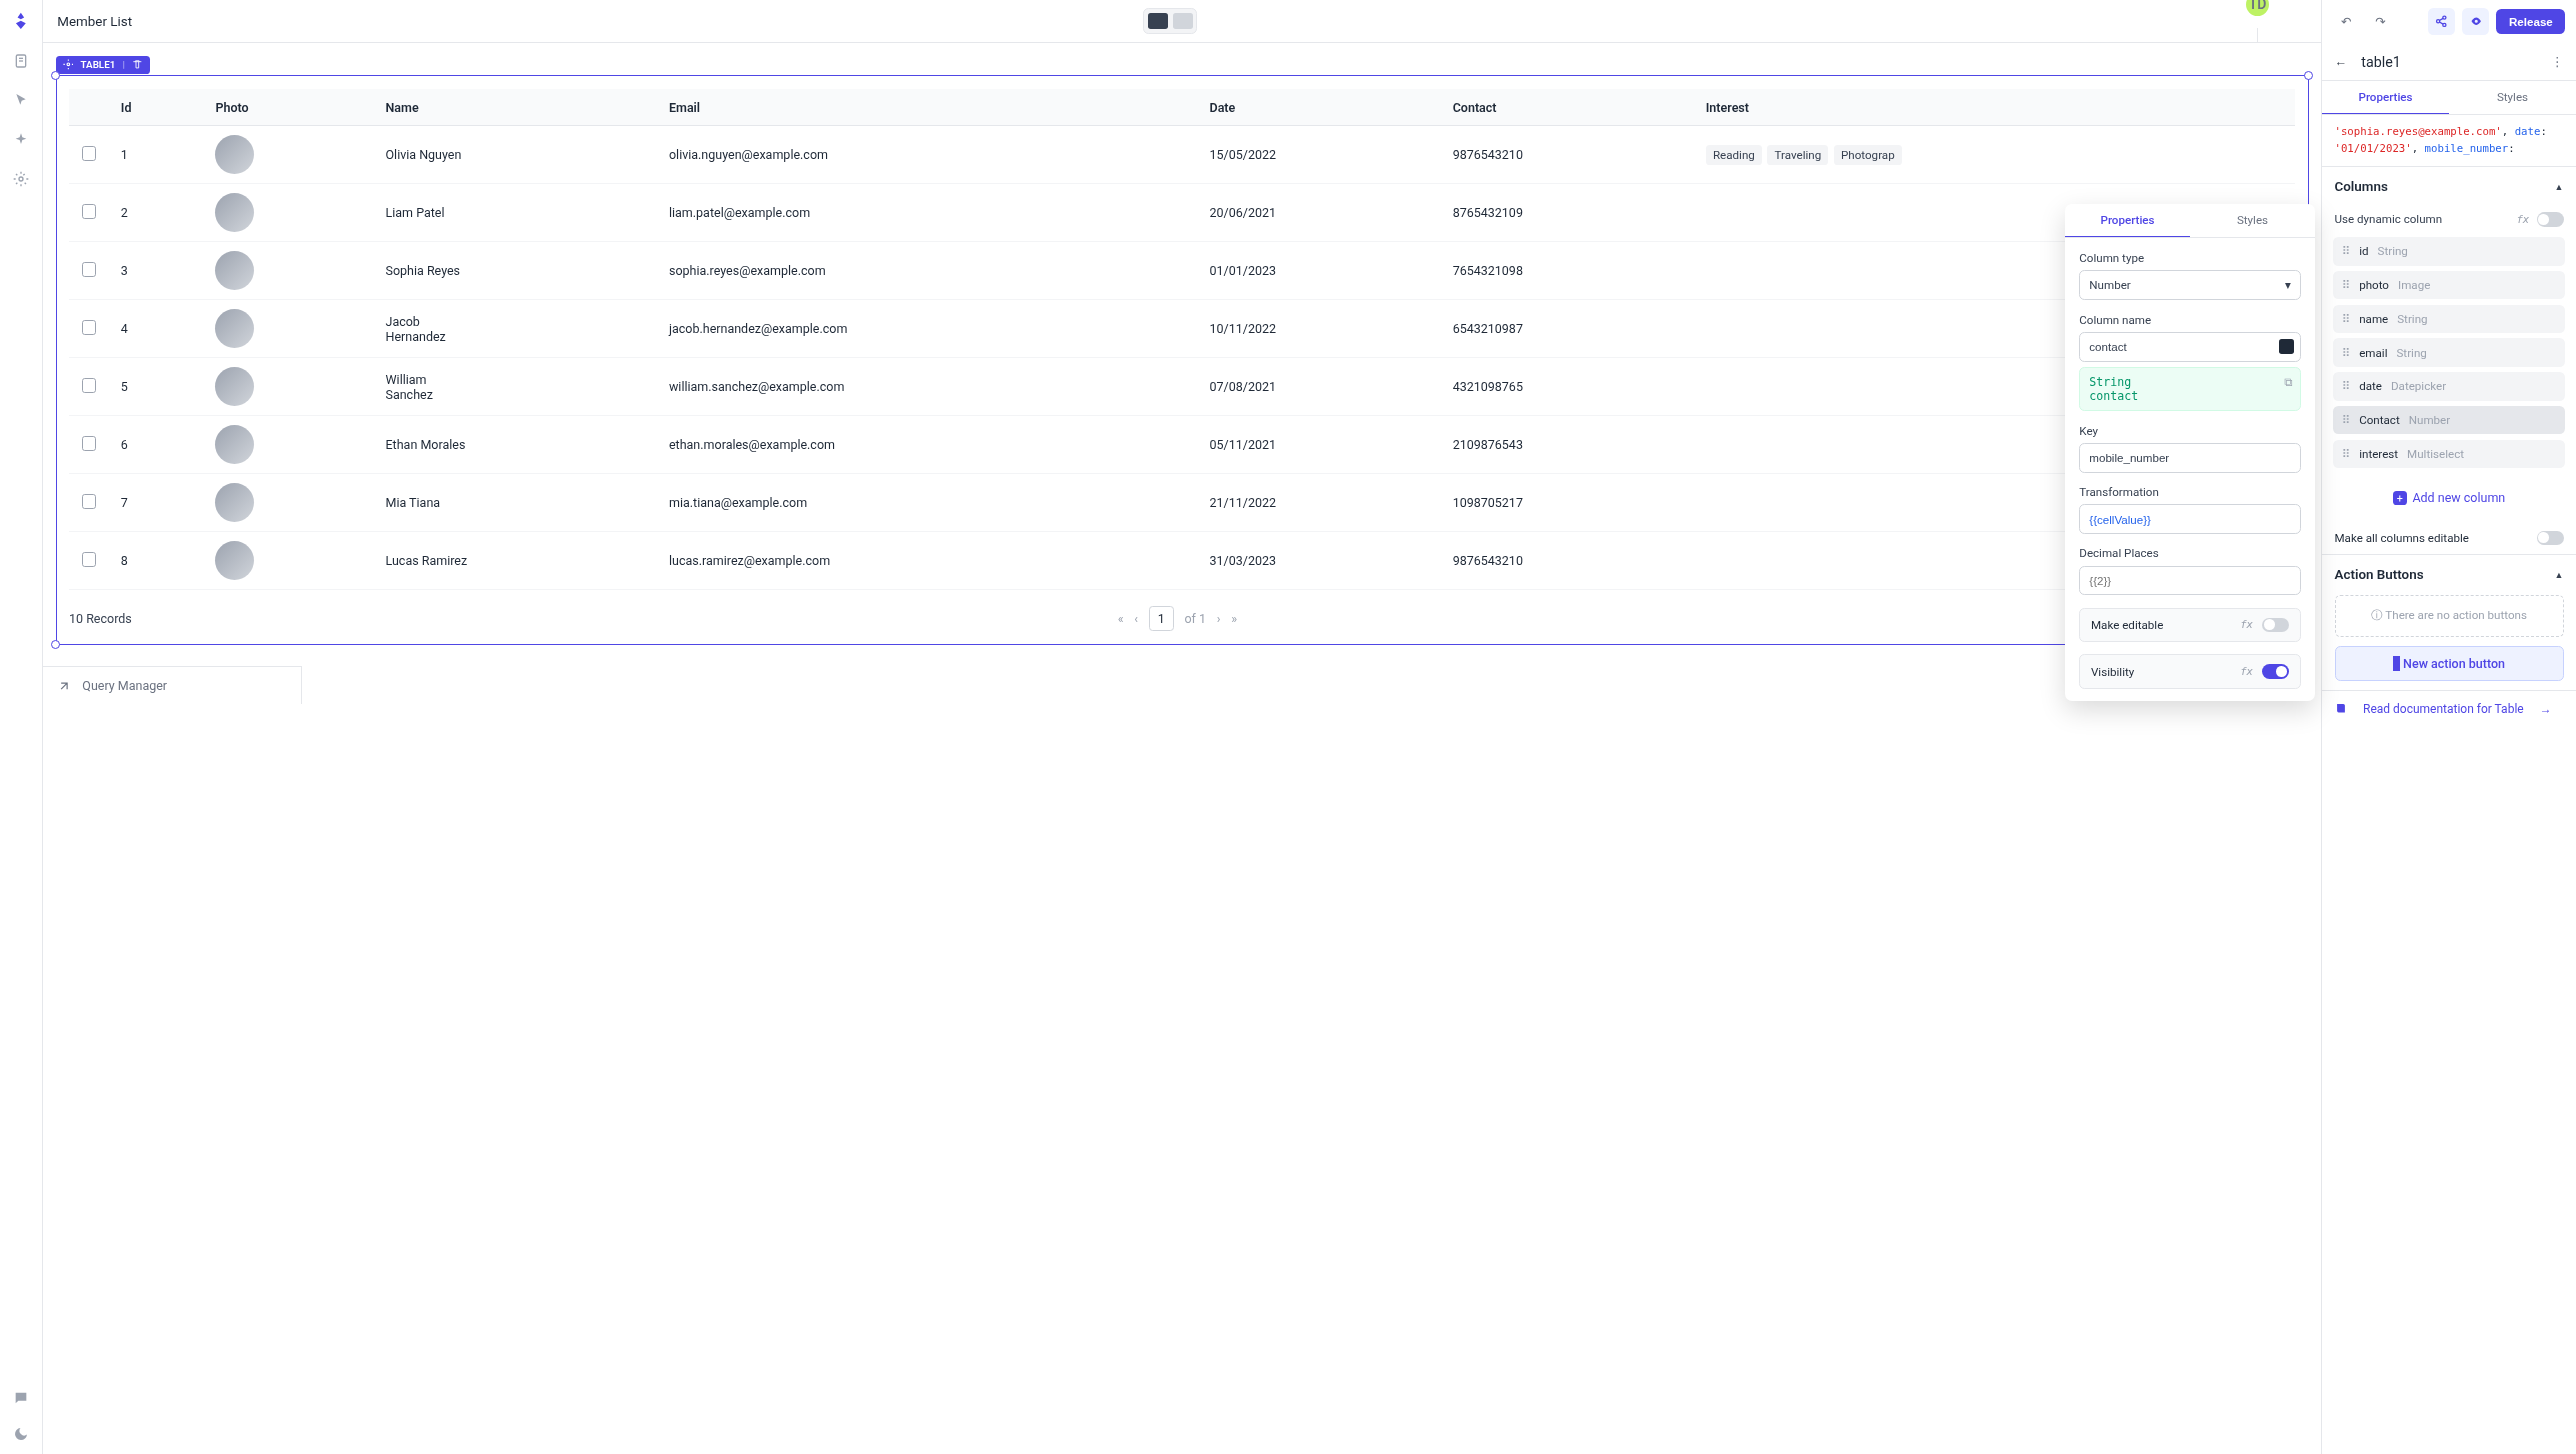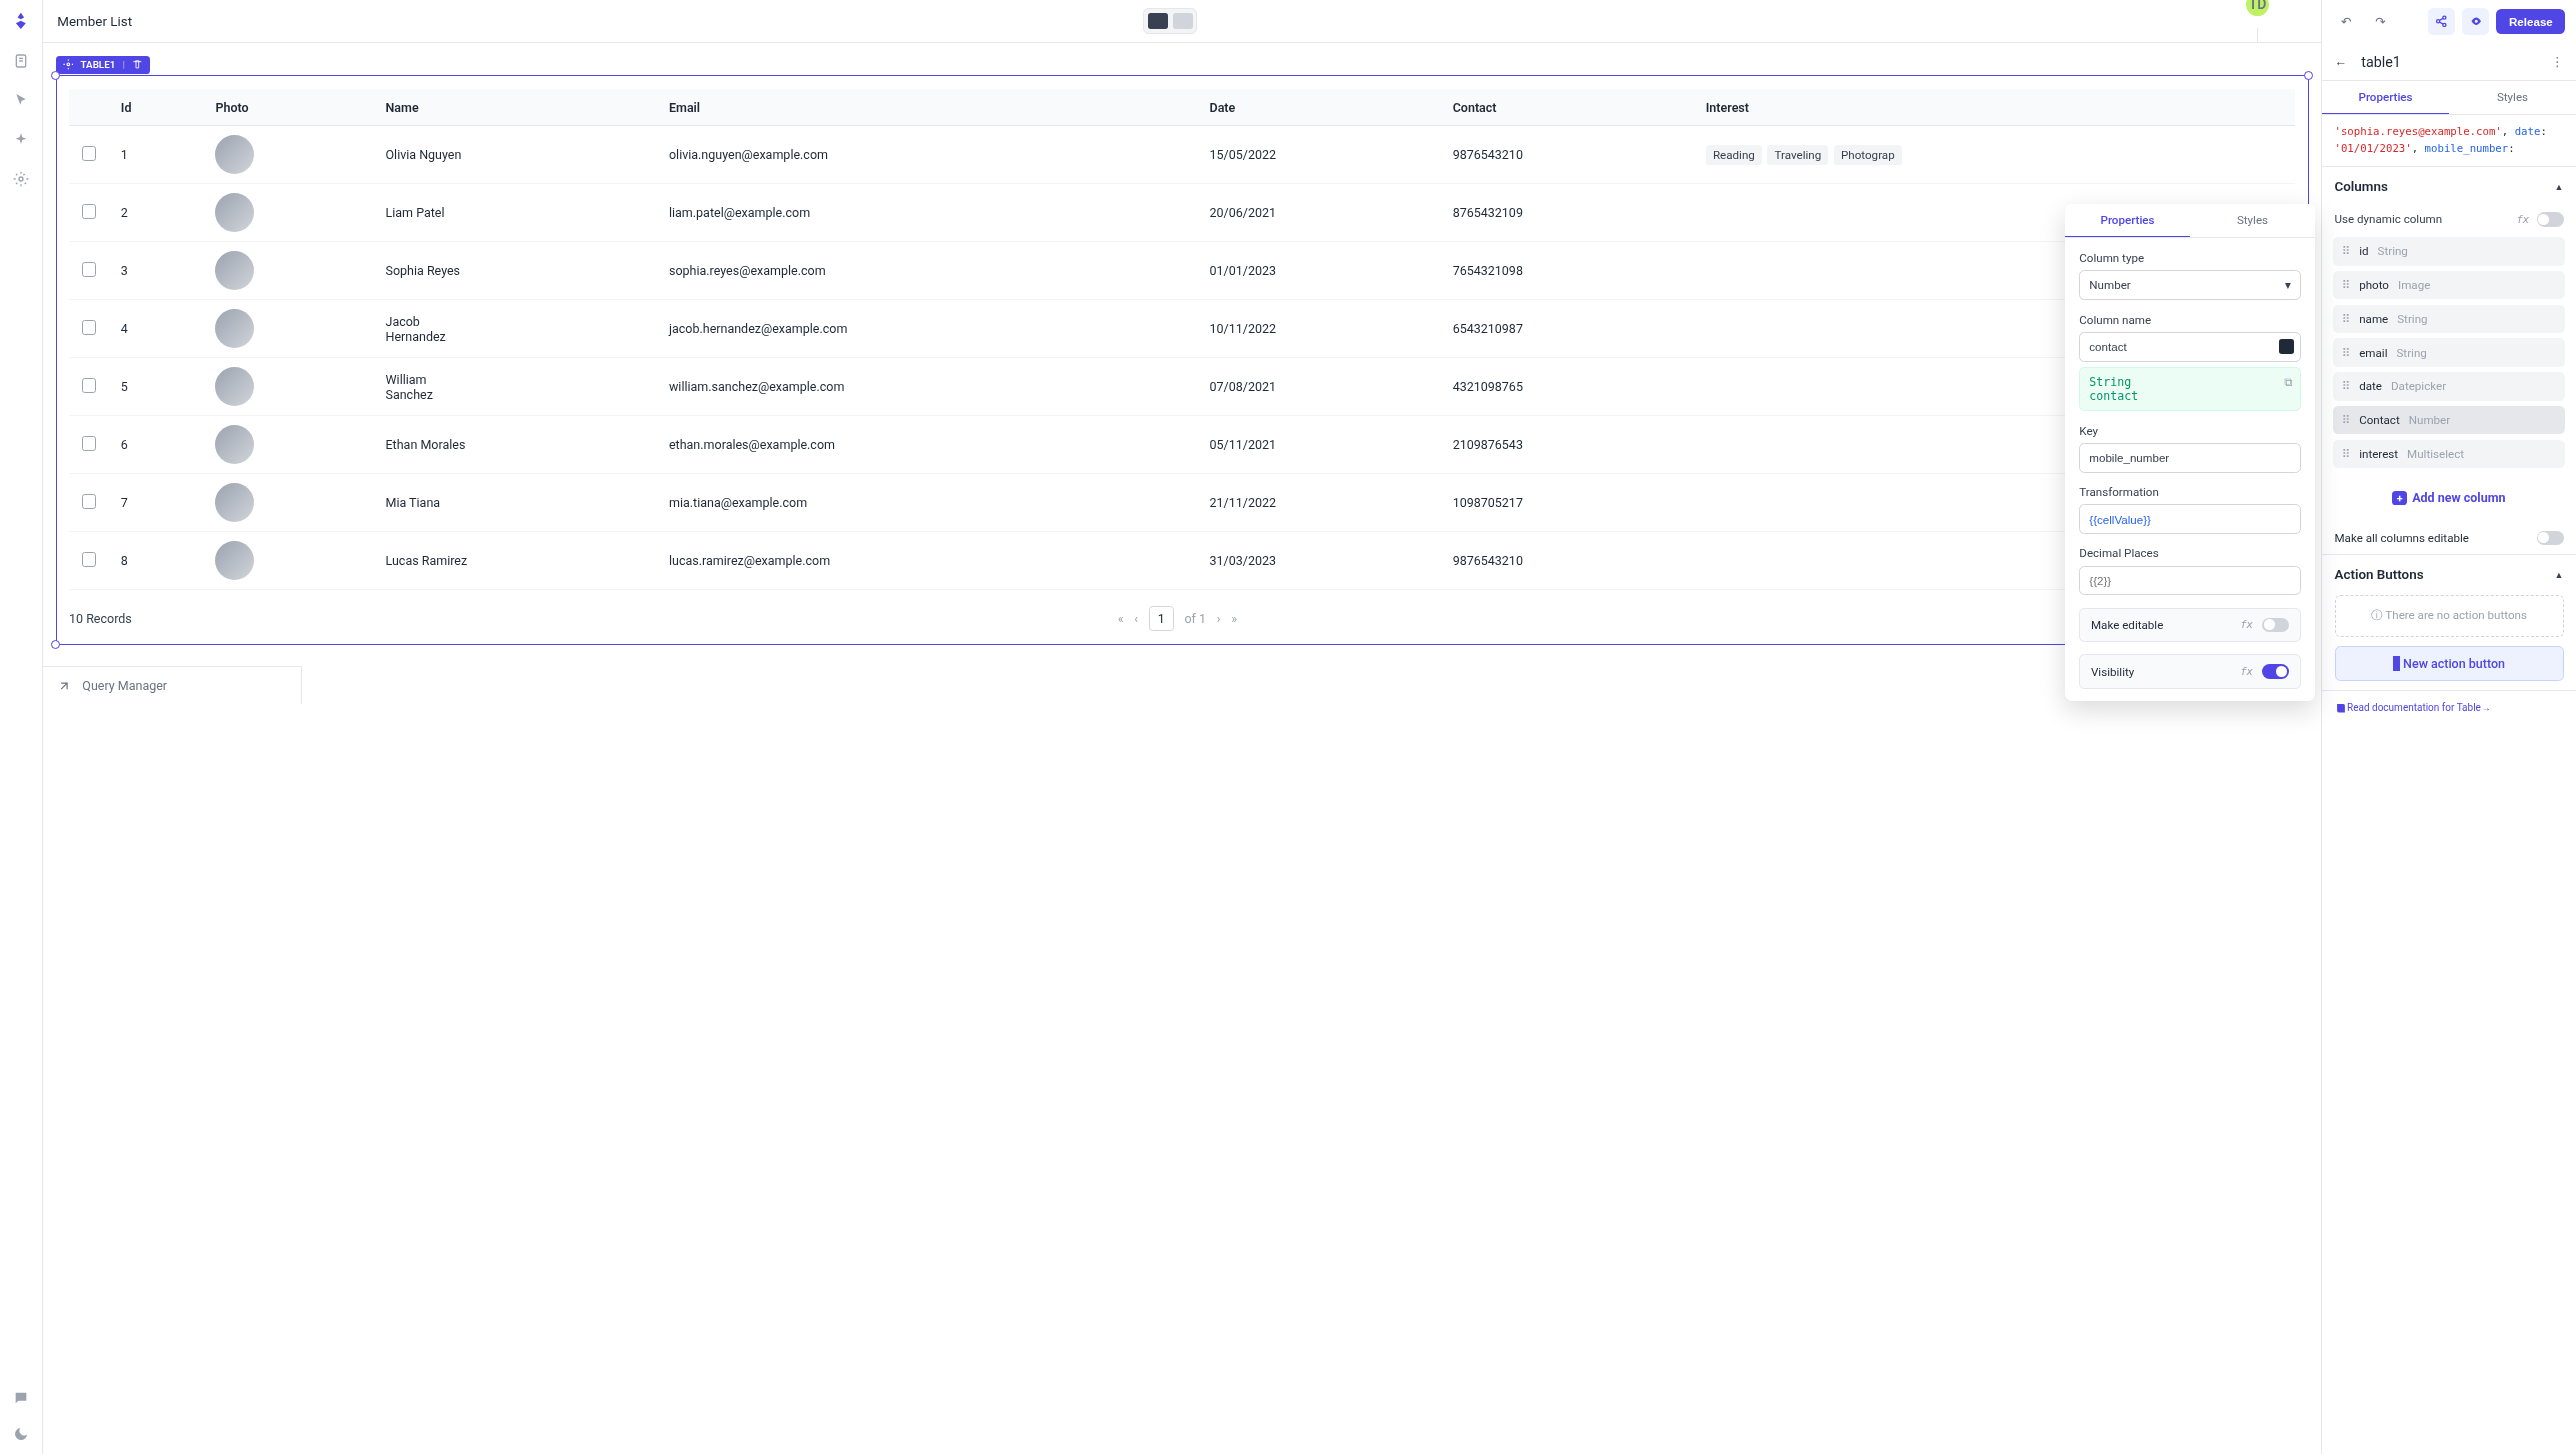--- a/index.html
+++ b/index.html
@@ -80,29 +80,29 @@
 .section-head .tri { font-size:9px; color:#374151; }
 .row-line { display:flex; align-items:center; justify-content:space-between; padding:5.4px 12.5px 10.7px; font-size:11.6px; color:#374151; }
 .fx { font-family:ui-monospace,monospace; font-size:10.7px; color:#9ca3af; font-style:italic; }
 .toggle { width:27px; height:14.3px; background:#d1d5db; border-radius:894px; position:relative; }
 .toggle::after { content:''; width:10.7px; height:10.7px; background:#fff; border-radius:50%; position:absolute; top:1.8px; left:1.8px; }
 
 .col-item { margin:0 10.7px 5.4px; background:#f3f4f6; border-radius:5.4px; padding:7.2px 9px; display:flex; align-items:center; gap:9px; font-size:11.6px; cursor:pointer; }
 .col-item .handle { color:#9ca3af; }
 .col-item .ctype { color:#9ca3af; }
 .col-item.sel { background:#e5e7eb; }
-.add-col-btn { margin:7.2px 10.7px; text-align:center; padding:9px; color:#4f46e5; font-weight:700; cursor:pointer; font-size:12.5px; }
+.add-col-btn { margin:7.2px 10.7px; text-align:center; padding:9px; color:#4f46e5; font-weight:400; cursor:pointer; font-size:12.5px; }
 .add-col-btn .plus-sq { display:inline-flex; align-items:center; justify-content:center; width:14.3px; height:14.3px; background:#4f46e5; color:#fff; border-radius:3.6px; font-size:10.7px; margin-right:5.4px; }
 .editable-row { display:flex; align-items:center; justify-content:space-between; padding:9px 12.5px; font-size:11.6px; }
 
 .action-section { border-top:0.9px solid #e5e7eb; padding-bottom:9px; }
 .no-actions { border:0.9px dashed #d1d5db; margin:0 12.5px 9px; border-radius:5.4px; padding:12.5px; text-align:center; color:#9ca3af; font-size:11.6px; }
 .new-action-btn { border:0.9px solid #c7d2fe; background:#eef2ff; color:#4f46e5; border-radius:5.4px; margin:0 12.5px; padding:9px; text-align:center; font-weight:500; cursor:pointer; }
 
-.docs-row { border-top:0.9px solid #e5e7eb; padding:10.7px 12.5px; display:flex; align-items:center; gap:0; color:#4f46e5; font-size:10px; cursor:pointer;}
+.docs-row { border-top:0.9px solid #e5e7eb; padding:10.7px 12.5px; display:flex; align-items:center; gap:16px; color:#4f46e5; font-size:12px; cursor:pointer;}
 
 
 .popover { position:fixed; top:204px; left: calc(100vw - 255px - 256px); width:250px; background:#fff; border-radius:7.2px; box-shadow:0 9px 27px rgba(0,0,0,.15); z-index:50; }
 .popover .ptabs { display:flex; border-bottom:0.9px solid #e5e7eb; }
 .popover .ptab { flex:1; text-align:center; padding:9px 0; font-size:11.6px; color:#6b7280; cursor:pointer; }
 .popover .ptab.active { color:#4f46e5; border-bottom:1.8px solid #4f46e5; font-weight:500; }
 .popover .pbody { padding:12.5px 14.3px; display:flex; flex-direction:column; gap:12.5px; }
 .plabel { font-size:11.6px; color:#374151; }
 .pselect,.pinput { border:0.9px solid #d1d5db; border-radius:5.4px; padding:7.2px 9px; font-size:11.6px; width:100%; display:flex; align-items:center; justify-content:space-between; color:#374151; }
 .pinput-wrap { position:relative; }

